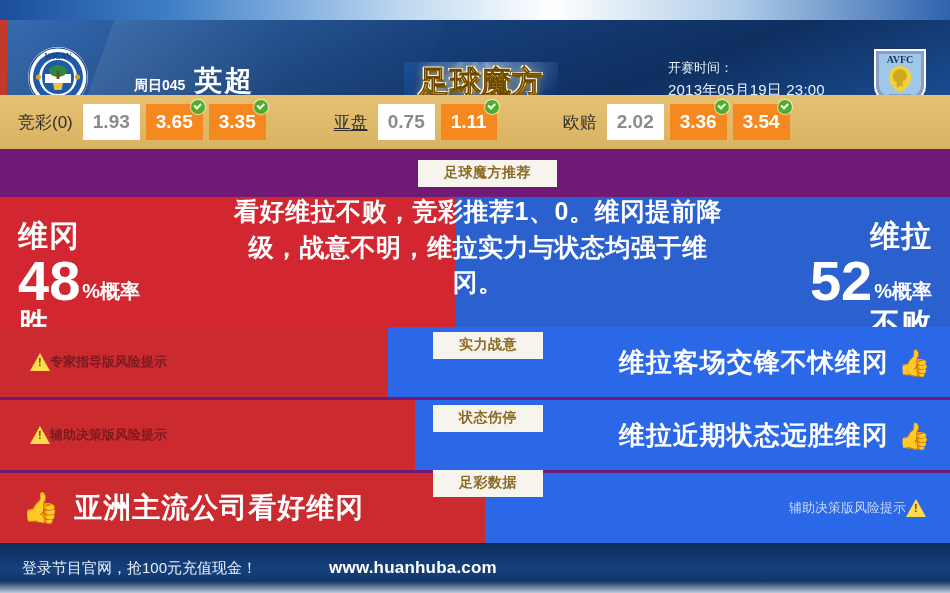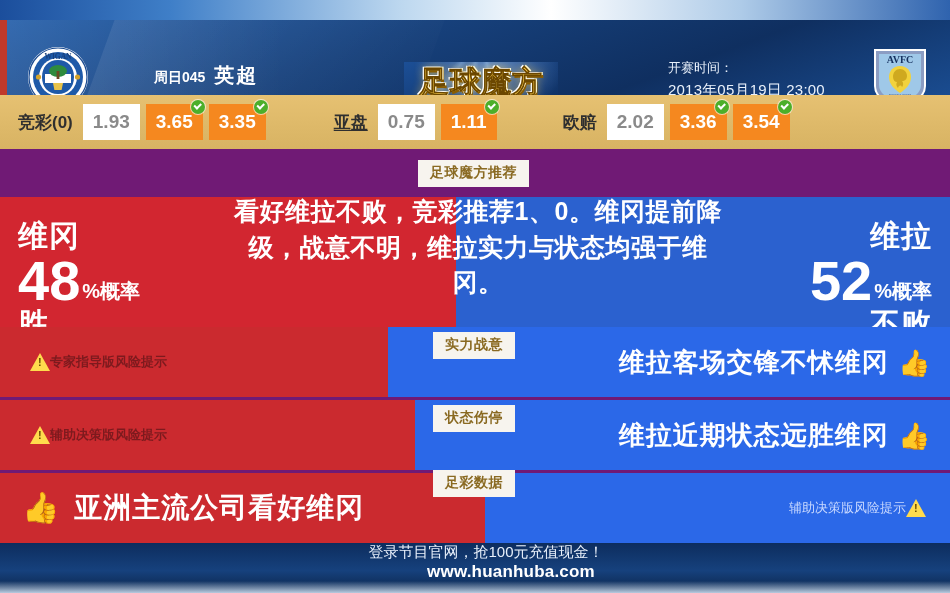--- a/index.html
+++ b/index.html
@@ -35,24 +35,24 @@
     background: #c0392b;
   }
   .home-badge {
     position: absolute; left: 26px; top: 25px; width: 64px; height: 64px;
   }
   .away-badge {
     position: absolute; left: 872px; top: 27px; width: 56px; height: 62px;
   }
   .match-meta {
     position: absolute; left: 134px; top: 42px; color: #ffffff;
-    display: flex; align-items: baseline; gap: 9px; margin-left: 20px;
+    display: flex; align-items: baseline; gap: 9px;
   }
   .match-round { font-size: 14px; font-weight: bold; letter-spacing: 0; }
-  .match-league { font-size: 20px; font-weight: bold; letter-spacing: 2px; }
+  .match-league { font-size: 28px; font-weight: bold; letter-spacing: 2px; }
 
   .brand-logo {
     position: absolute; left: 404px; top: 42px; width: 154px; height: 62px;
     background:
       radial-gradient(ellipse at 55% 10%, rgba(160,200,255,0.55) 0%, rgba(30,80,150,0.0) 62%),
       linear-gradient(160deg, #1c4f96 0%, #133b76 50%, #0d2b58 100%);
     display: flex; align-items: flex-start; justify-content: center;
     overflow: hidden;
   }
   .brand-logo .rays {
@@ -84,21 +84,21 @@
   .odds-bar {
     position: absolute; left: 0; top: 95px; width: 950px; height: 54px;
     background: linear-gradient(to bottom, #e6c172 0%, #dfba6a 50%, #d8b363 100%);
     display: flex; align-items: center;
   }
   .odds-group { display: flex; align-items: center; height: 36px; }
   .odds-group-1 { margin-left: 18px; }
   .odds-group-2 { margin-left: 62px; }
   .odds-group-3 { margin-left: 60px; }
   .odds-label {
-    font-size: 17px; font-weight: bold; color: #2f2f2f; margin-right: 10px;
+    font-size: 17px; font-weight: normal; color: #2f2f2f; margin-right: 10px;
     white-space: nowrap;
   }
   .odds-label.underline { text-decoration: underline; text-underline-offset: 2px; }
   .cell {
     height: 36px; min-width: 56px; padding: 0 10px;
     display: flex; align-items: center; justify-content: center;
     font-size: 19px; font-weight: bold; margin-right: 6px;
     position: relative;
   }
   .cell.plain { background: #ffffff; color: #8a8a8a; }
@@ -131,21 +131,21 @@
   .side-stat .unit { font-size: 20px; font-weight: bold; padding-bottom: 6px; margin-left: 2px; }
   .side-stat .verdict { font-size: 30px; font-weight: bold; letter-spacing: 1px; line-height: 1; margin-top: 2px; }
 
   .side-left  { left: 18px; top: 24px; text-align: left; }
   .side-right { right: 18px; top: 24px; text-align: right; }
   .side-right .pctline { justify-content: flex-end; }
 
   .tab-chip {
     position: absolute; background: #f7f4ee; color: #8a6a22;
     font-size: 14px; font-weight: bold; letter-spacing: 0.5px;
-    padding: 4px 12px 5px; white-space: nowrap; z-index: 4;
+    padding: 4px 26px 5px; white-space: nowrap; z-index: 4;
   }
   .chip-rec { left: 418px; top: 160px; }
 
   .rec-text {
     position: absolute; left: 228px; top: 194px; width: 500px;
     color: #ffffff; font-size: 25px; font-weight: bold; line-height: 1.42;
     text-align: center; z-index: 3; letter-spacing: 0.5px;
   }
 
   
@@ -195,21 +195,21 @@
   .thumb.big { font-size: 30px; }
 
   .chip-row1 { left: 433px; top: 332px; }
   .chip-row2 { left: 433px; top: 405px; }
   .chip-row3 { left: 433px; top: 470px; }
 
   
   .footer {
     position: absolute; left: 0; top: 543px; width: 950px; height: 50px;
     background: linear-gradient(to bottom, #0d2d5e 0%, #16417d 55%, #0b2448 100%);
-    display: flex; align-items: center; flex-direction: column;
+    display: flex; align-items: center;
   }
   .footer-left {
     margin-left: 22px; color: #e8f0fb; font-size: 15px; white-space: nowrap;
   }
   .footer-url {
     margin-left: 72px; color: #ffffff; font-size: 17px; font-weight: bold; letter-spacing: 0.2px;
   }
   .footer-glow {
     position: absolute; left: 0; top: 543px; width: 950px; height: 3px;
     background: linear-gradient(to right, #c0392b 0%, #c0392b 49%, #3b7fd4 51%, #3b7fd4 100%);

